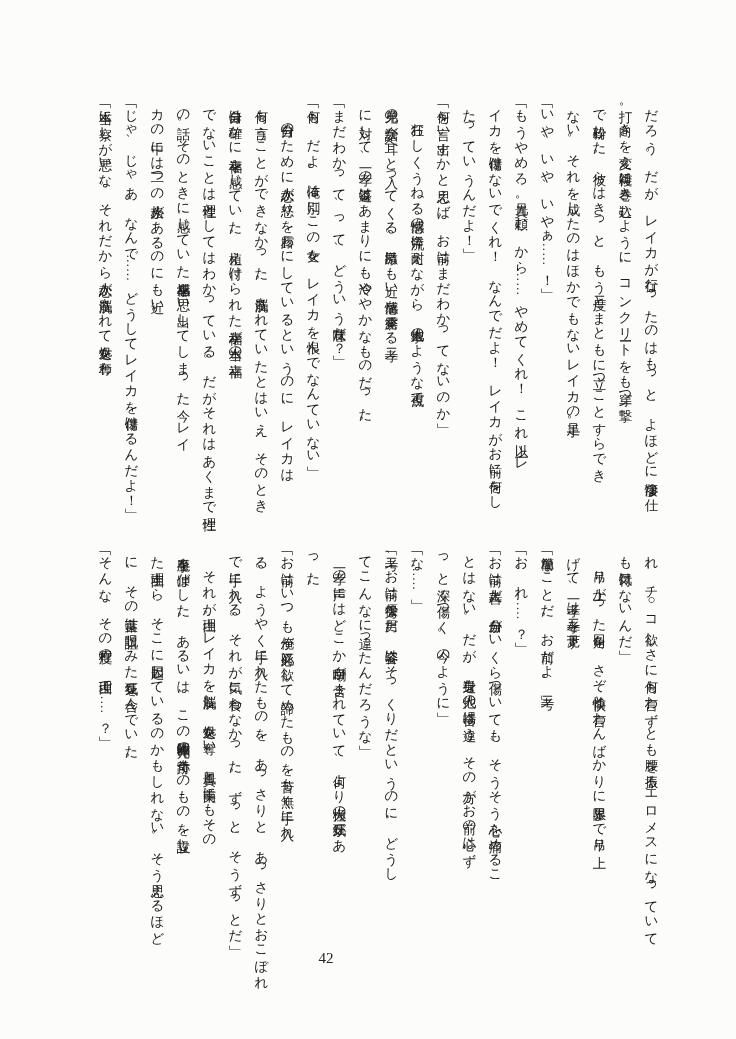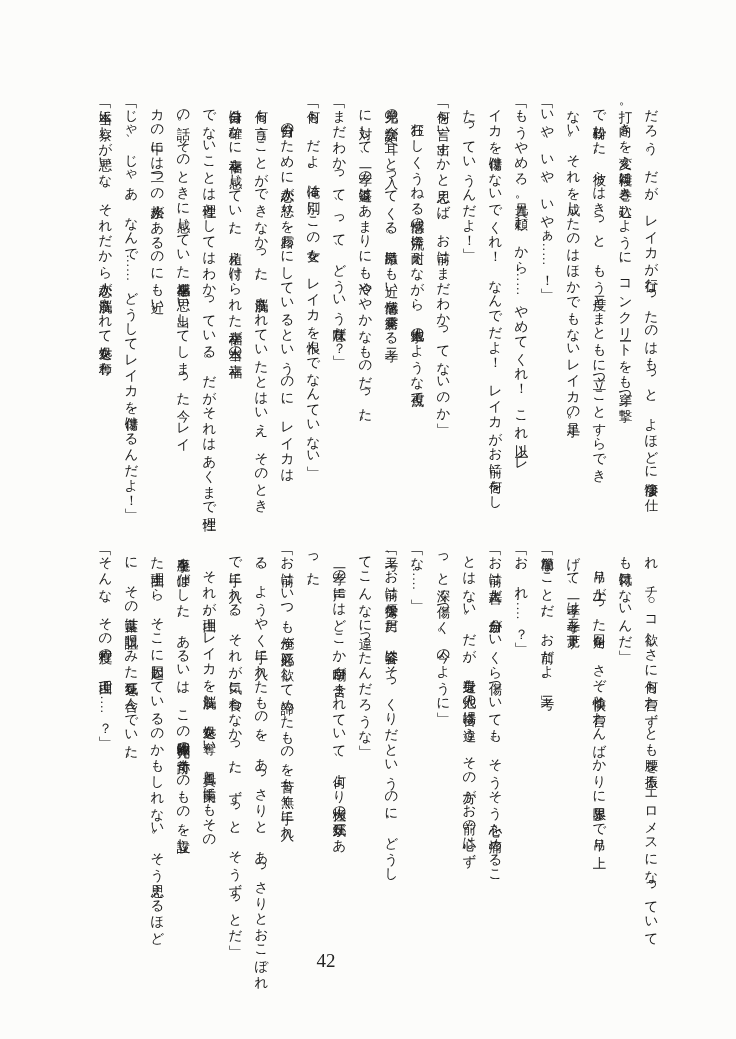--- a/index.html
+++ b/index.html
@@ -46,21 +46,21 @@
   .tcol.indent {
     text-indent: 1em;
   }
   .page-number {
     position: absolute;
     top: 950px;
     left: 0;
     width: 652px;
     text-align: center;
     font-family: "Liberation Serif", "DejaVu Serif", serif;
-    font-size: 19px;
+    font-size: 15px;
     color: #222222;
   }
 </style>
 </head>
 <body>
 
 <div class="page">
   <div class="vblock vblock-top">
       <p class="tcol">だろう。だが、レイカが行なったのはもっと、よほどに凄惨な仕</p>
       <p class="tcol">打。向きを変え複雑に巻き込むように、コンクリートをも穿つ一撃</p>

